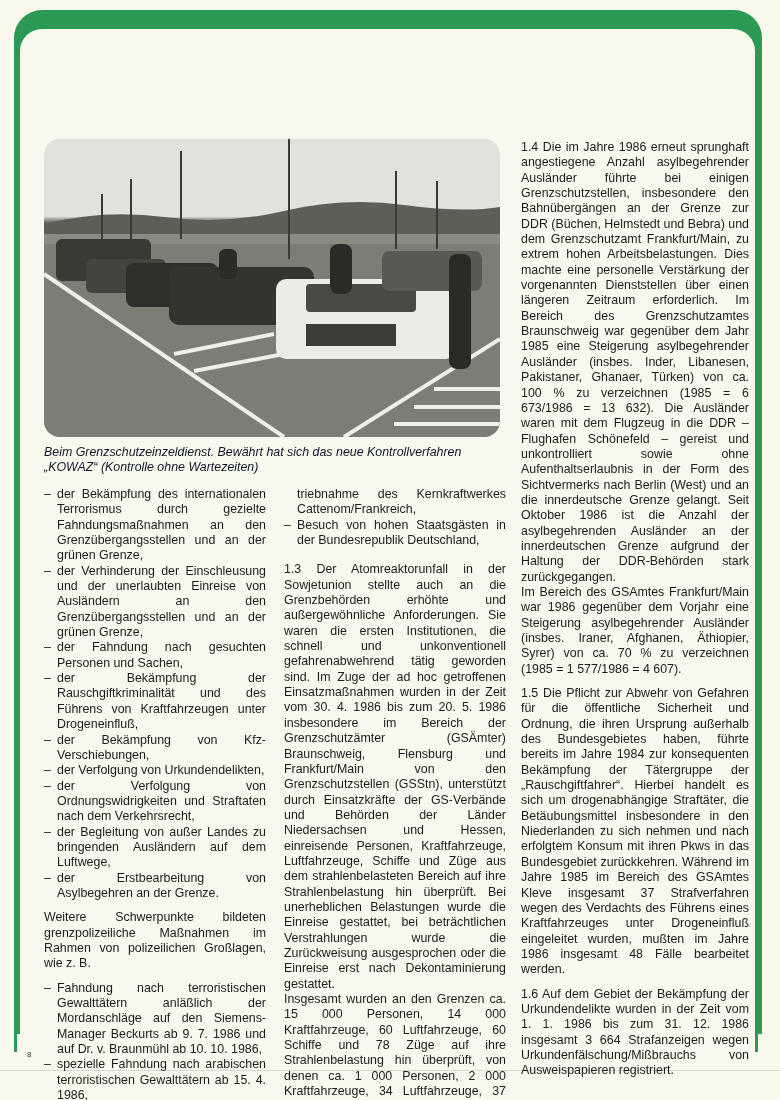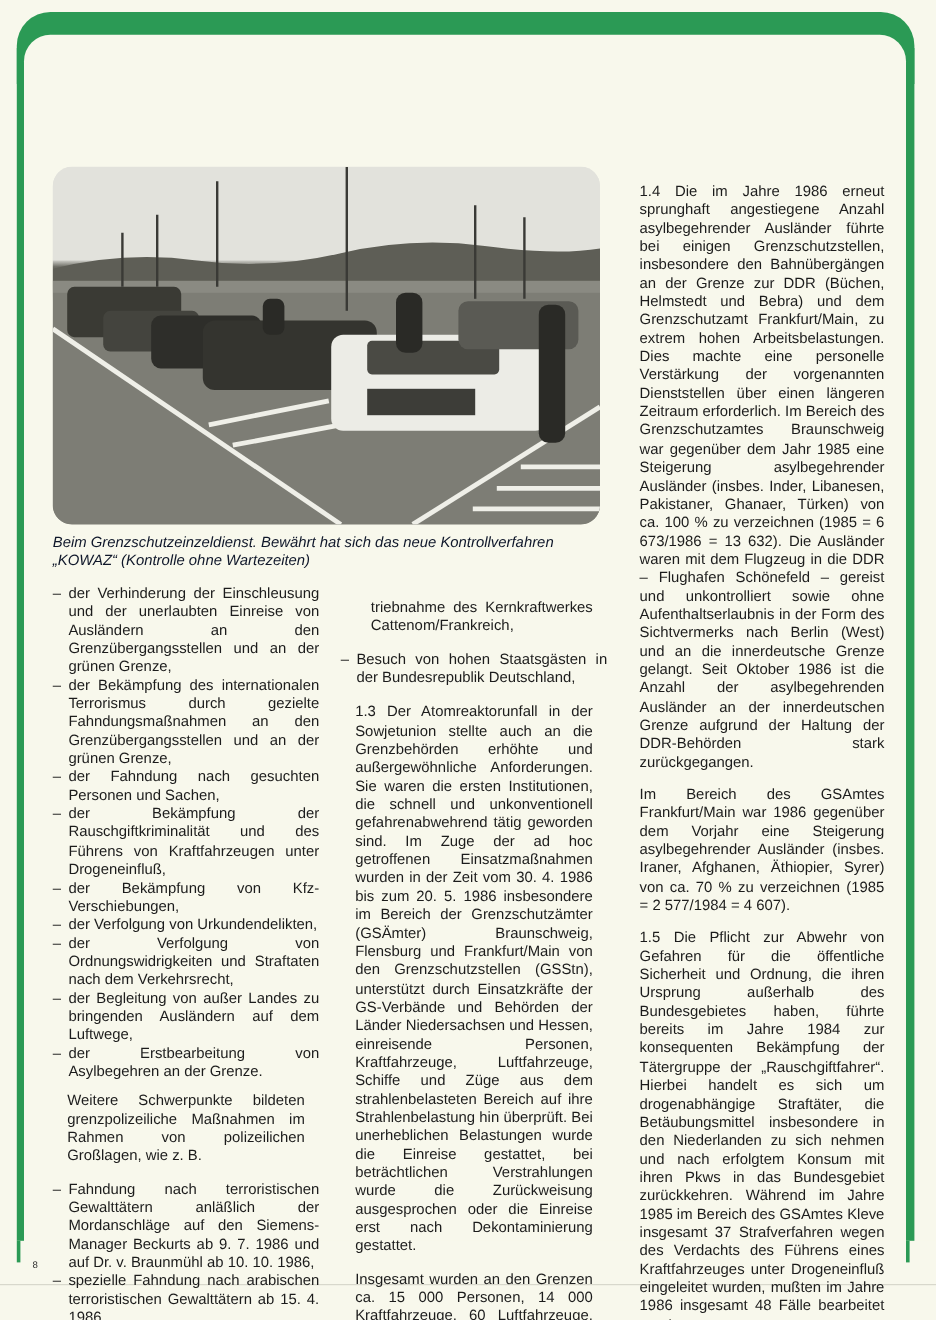--- a/index.html
+++ b/index.html
@@ -39,21 +39,21 @@
   }
 
   .col { position: absolute; font-size: 12.4px; line-height: 15.35px; text-align: justify; }
   .col-left { left: 44px; top: 487px; width: 222px; }
   .col-mid { left: 284px; top: 487px; width: 222px; }
   .col-right { left: 521px; top: 140px; width: 228px; }
 
   .dash-list { list-style: none; margin: 0; padding: 0; }
   .dash-list li { position: relative; padding-left: 13px; }
   .dash-list li::before { content: "\2013"; position: absolute; left: 0; top: 0; }
-  .para { margin: 12px; }
+  .para { margin: 0; }
   .gap { margin-top: 9px; }
   .page-number { position: absolute; left: 27px; top: 1050px; font-size: 8px; color: #333; }
 </style>
 </head>
 <body>
 
 <div class="frame-top"></div>
 <div class="frame-left"></div>
 <div class="frame-right"></div>
 <div class="frame-inner"></div>
@@ -100,22 +100,22 @@
       <rect x="286" y="105" width="22" height="50" rx="8"></rect>
       <rect x="175" y="110" width="18" height="30" rx="6"></rect>
     </g>
   </svg>
 </div>
 
 <div class="caption">Beim Grenzschutzeinzeldienst. Bewährt hat sich das neue Kontrollverfahren „KOWAZ“ (Kontrolle ohne Wartezeiten)</div>
 
 <div class="col col-left">
   <ul class="dash-list">
+    <li>der Bekämpfung des internationalen Terrorismus durch gezielte Fahndungsmaßnahmen an den Grenzübergangsstellen und an der grünen Grenze,</li>
     <li>der Verhinderung der Einschleusung und der unerlaubten Einreise von Ausländern an den Grenzübergangsstellen und an der grünen Grenze,</li>
-    <li>der Bekämpfung des internationalen Terrorismus durch gezielte Fahndungsmaßnahmen an den Grenzübergangsstellen und an der grünen Grenze,</li>
     <li>der Fahndung nach gesuchten Personen und Sachen,</li>
     <li>der Bekämpfung der Rauschgiftkriminalität und des Führens von Kraftfahrzeugen unter Drogeneinfluß,</li>
     <li>der Bekämpfung von Kfz-Verschiebungen,</li>
     <li>der Verfolgung von Urkundendelikten,</li>
     <li>der Verfolgung von Ordnungswidrigkeiten und Straftaten nach dem Verkehrsrecht,</li>
     <li>der Begleitung von außer Landes zu bringenden Ausländern auf dem Luftwege,</li>
     <li>der Erstbearbeitung von Asylbegehren an der Grenze.</li>
   </ul>
   <p class="para gap">Weitere Schwerpunkte bildeten grenzpolizeiliche Maßnahmen im Rahmen von polizeilichen Großlagen, wie z. B.</p>
   <ul class="dash-list gap">
@@ -129,19 +129,19 @@
   <p class="para" style="padding-left:13px">triebnahme des Kernkraftwerkes Cattenom/Frankreich,</p>
   <ul class="dash-list">
     <li>Besuch von hohen Staatsgästen in der Bundesrepublik Deutschland,</li>
   </ul>
   <p class="para gap" style="margin-top:14px">1.3 Der Atomreaktorunfall in der Sowjetunion stellte auch an die Grenzbehörden erhöhte und außergewöhnliche Anforderungen. Sie waren die ersten Institutionen, die schnell und unkonventionell gefahrenabwehrend tätig geworden sind. Im Zuge der ad hoc getroffenen Einsatzmaßnahmen wurden in der Zeit vom 30. 4. 1986 bis zum 20. 5. 1986 insbesondere im Bereich der Grenzschutzämter (GSÄmter) Braunschweig, Flensburg und Frankfurt/Main von den Grenzschutzstellen (GSStn), unterstützt durch Einsatzkräfte der GS-Verbände und Behörden der Länder Niedersachsen und Hessen, einreisende Personen, Kraftfahrzeuge, Luftfahrzeuge, Schiffe und Züge aus dem strahlenbelasteten Bereich auf ihre Strahlenbelastung hin überprüft. Bei unerheblichen Belastungen wurde die Einreise gestattet, bei beträchtlichen Verstrahlungen wurde die Zurückweisung ausgesprochen oder die Einreise erst nach Dekontaminierung gestattet.</p>
   <p class="para">Insgesamt wurden an den Grenzen ca. 15 000 Personen, 14 000 Kraftfahrzeuge, 60 Luftfahrzeuge, 60 Schiffe und 78 Züge auf ihre Strahlenbelastung hin überprüft, von denen ca. 1 000 Personen, 2 000 Kraftfahrzeuge, 34 Luftfahrzeuge, 37 Schiffe und 20 Züge aufgrund beträchtlicher Strahlenbelastung beanstandet wurden.</p>
 </div>
 
 <div class="col col-right">
   <p class="para">1.4 Die im Jahre 1986 erneut sprunghaft angestiegene Anzahl asylbegehrender Ausländer führte bei einigen Grenzschutzstellen, insbesondere den Bahnübergängen an der Grenze zur DDR (Büchen, Helmstedt und Bebra) und dem Grenzschutzamt Frankfurt/Main, zu extrem hohen Arbeitsbelastungen. Dies machte eine personelle Verstärkung der vorgenannten Dienststellen über einen längeren Zeitraum erforderlich. Im Bereich des Grenzschutzamtes Braunschweig war gegenüber dem Jahr 1985 eine Steigerung asylbegehrender Ausländer (insbes. Inder, Libanesen, Pakistaner, Ghanaer, Türken) von ca. 100 % zu verzeichnen (1985 = 6 673/1986 = 13 632). Die Ausländer waren mit dem Flugzeug in die DDR – Flughafen Schönefeld – gereist und unkontrolliert sowie ohne Aufenthaltserlaubnis in der Form des Sichtvermerks nach Berlin (West) und an die innerdeutsche Grenze gelangt. Seit Oktober 1986 ist die Anzahl der asylbegehrenden Ausländer an der innerdeutschen Grenze aufgrund der Haltung der DDR-Behörden stark zurückgegangen.</p>
-  <p class="para">Im Bereich des GSAmtes Frankfurt/Main war 1986 gegenüber dem Vorjahr eine Steigerung asylbegehrender Ausländer (insbes. Iraner, Afghanen, Äthiopier, Syrer) von ca. 70 % zu verzeichnen (1985 = 2 577/1984 = 4 607).</p>
+  <p class="para">Im Bereich des GSAmtes Frankfurt/Main war 1986 gegenüber dem Vorjahr eine Steigerung asylbegehrender Ausländer (insbes. Iraner, Afghanen, Äthiopier, Syrer) von ca. 70 % zu verzeichnen (1985 = 1 577/1986 = 4 607).</p>
   <p class="para gap">1.5 Die Pflicht zur Abwehr von Gefahren für die öffentliche Sicherheit und Ordnung, die ihren Ursprung außerhalb des Bundesgebietes haben, führte bereits im Jahre 1984 zur konsequenten Bekämpfung der Tätergruppe der „Rauschgiftfahrer“. Hierbei handelt es sich um drogenabhängige Straftäter, die Betäubungsmittel insbesondere in den Niederlanden zu sich nehmen und nach erfolgtem Konsum mit ihren Pkws in das Bundesgebiet zurückkehren. Während im Jahre 1985 im Bereich des GSAmtes Kleve insgesamt 37 Strafverfahren wegen des Verdachts des Führens eines Kraftfahrzeuges unter Drogeneinfluß eingeleitet wurden, mußten im Jahre 1986 insgesamt 48 Fälle bearbeitet werden.</p>
   <p class="para gap">1.6 Auf dem Gebiet der Bekämpfung der Urkundendelikte wurden in der Zeit vom 1. 1. 1986 bis zum 31. 12. 1986 insgesamt 3 664 Strafanzeigen wegen Urkundenfälschung/Mißbrauchs von Ausweispapieren registriert.</p>
 
 </div>
 
 <div class="page-number">8</div>
 
 </body></html>

